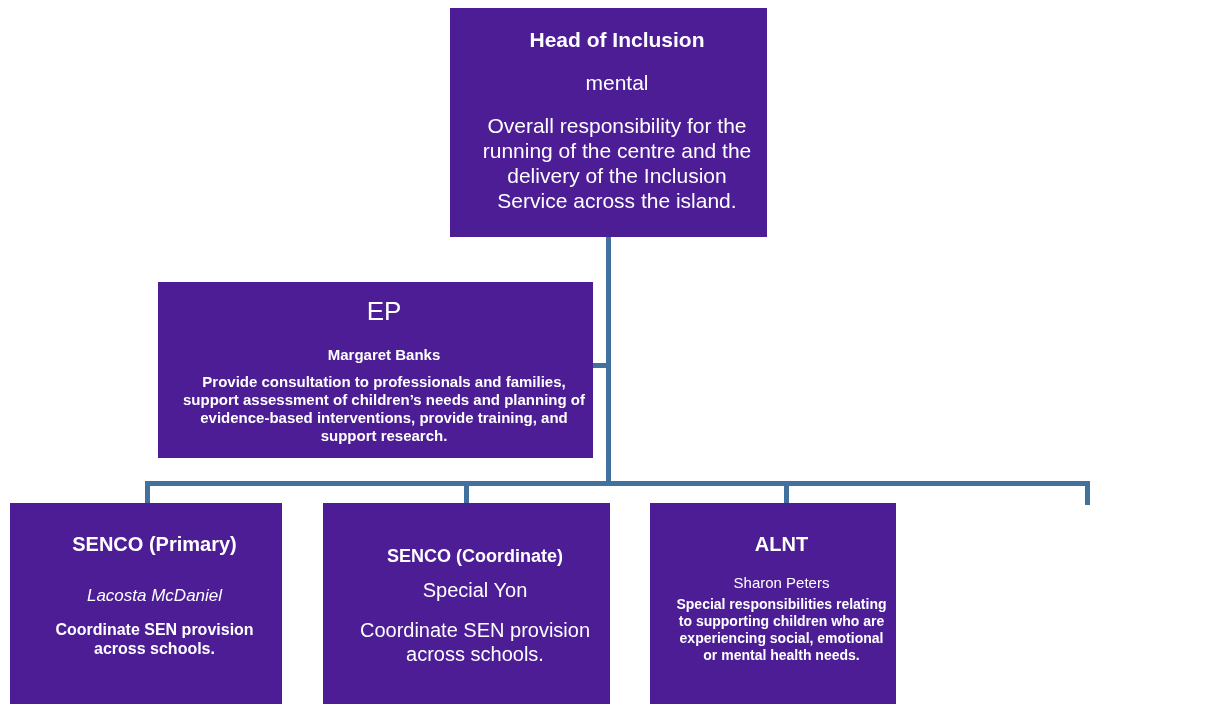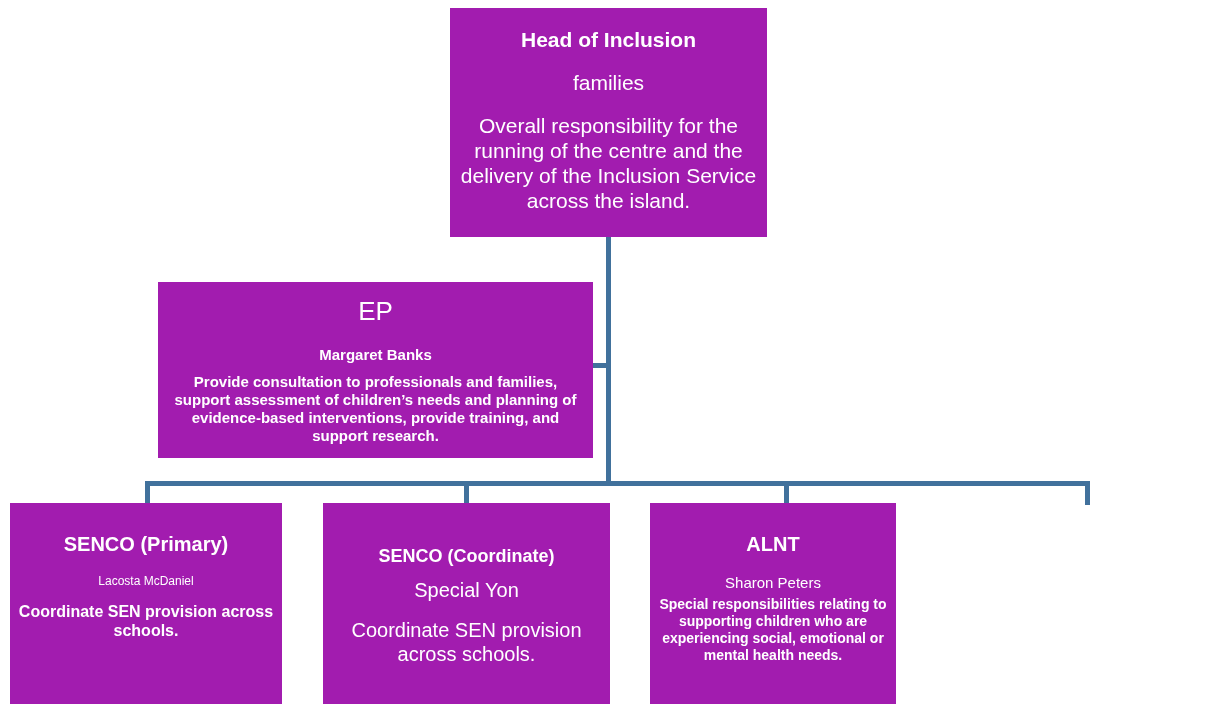--- a/index.html
+++ b/index.html
@@ -22,25 +22,25 @@
   .conn {
     position: absolute;
     background: #41719C;
   }
   .conn-v { width: 5px; }
   .conn-h { height: 5px; }
 
   
   .node {
     position: absolute;
-    background: #a21caf;
+    background: #4c1d95;
     box-sizing: border-box;
     color: #ffffff;
     text-align: center;
-    padding: 4px 6px 6px 6px;
+    padding: 4px 6px 6px 23px;
     display: block;
   }
   .node .role {
     font-weight: bold;
     line-height: 1.18;
     margin: 0;
   }
   .node .person {
     font-weight: normal;
     line-height: 1.18;
@@ -69,21 +69,21 @@
   #node-ep .role   { font-size: 26px; font-weight: normal; }
   #node-ep .person { font-size: 15px; font-weight: bold; margin-top: 19px; }
   #node-ep .desc   { font-size: 15px; margin-top: 10px; }
 
   
   #node-senco-primary {
     left: 10px; top: 503px; width: 272px; height: 201px;
     padding-top: 30px;
   }
   #node-senco-primary .role   { font-size: 20px; text-align: center; }
-  #node-senco-primary .person { font-size: 12px; margin-top: 17px; }
+  #node-senco-primary .person { font-size: 17px; margin-top: 29px; font-style: italic; }
   #node-senco-primary .desc   { font-size: 16px; margin-top: 14px; }
 
   
   #node-senco-secondary {
     left: 323px; top: 503px; width: 287px; height: 201px;
     padding-top: 43px;
   }
   #node-senco-secondary .role   { font-size: 18px; }
   #node-senco-secondary .person { font-size: 20px; margin-top: 12px; }
   #node-senco-secondary .desc   { font-size: 20px; font-weight: normal; margin-top: 15px; }
@@ -120,21 +120,21 @@
   <div class="conn conn-v" style="left:145px; top:481px; width:5px; height:24px;"></div>
 
   <div class="conn conn-v" style="left:464px; top:481px; width:5px; height:24px;"></div>
 
   <div class="conn conn-v" style="left:784px; top:481px; width:5px; height:24px;"></div>
 
   <div class="conn conn-v" style="left:1085px; top:481px; width:5px; height:24px;"></div>
 
   <div class="node" id="node-head">
     <p class="role">Head of Inclusion</p>
-    <p class="person">families</p>
+    <p class="person">mental</p>
     <p class="desc">Overall responsibility for the running of the centre and the delivery of the Inclusion Service across the island.</p>
   </div>
 
   <div class="node" id="node-ep">
     <p class="role">EP</p>
     <p class="person">Margaret Banks</p>
     <p class="desc">Provide consultation to professionals and families, support assessment of children’s needs and planning of evidence-based interventions, provide training, and support research.</p>
   </div>
 
   <div class="node" id="node-senco-primary">

